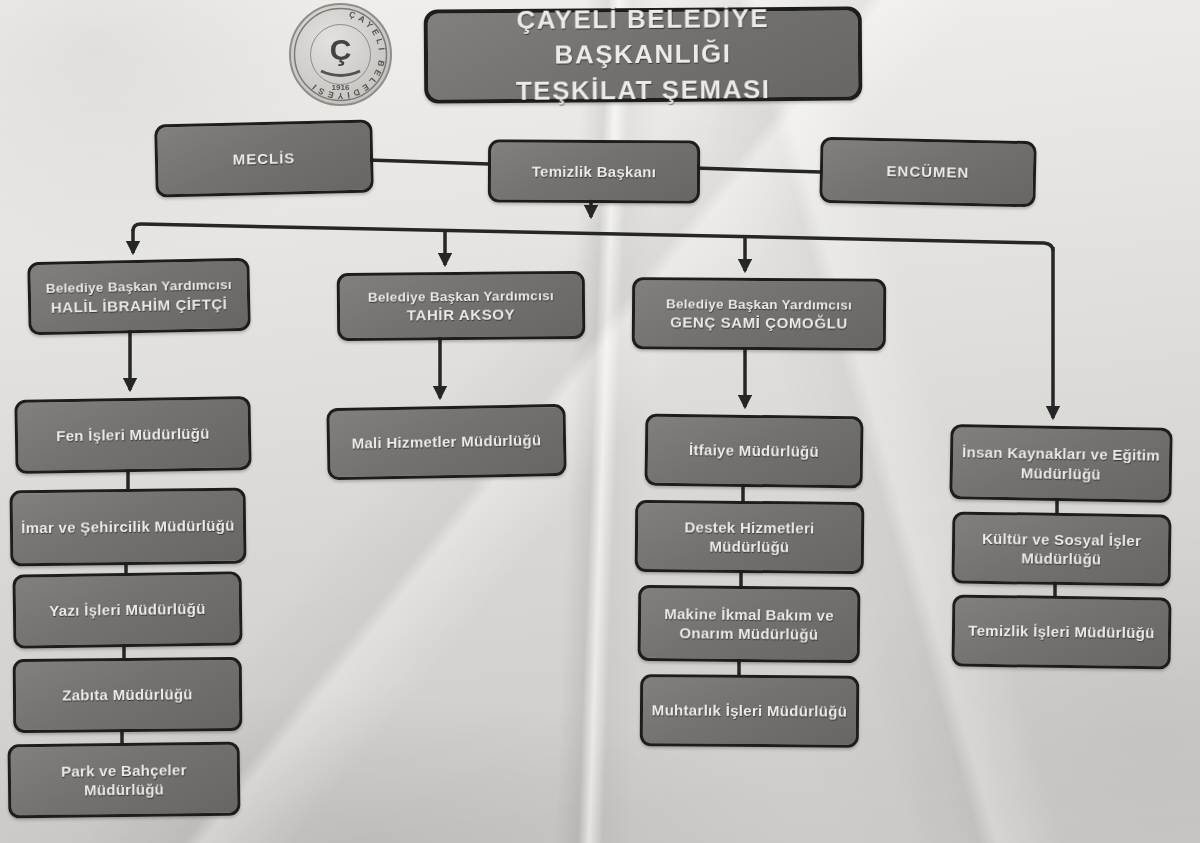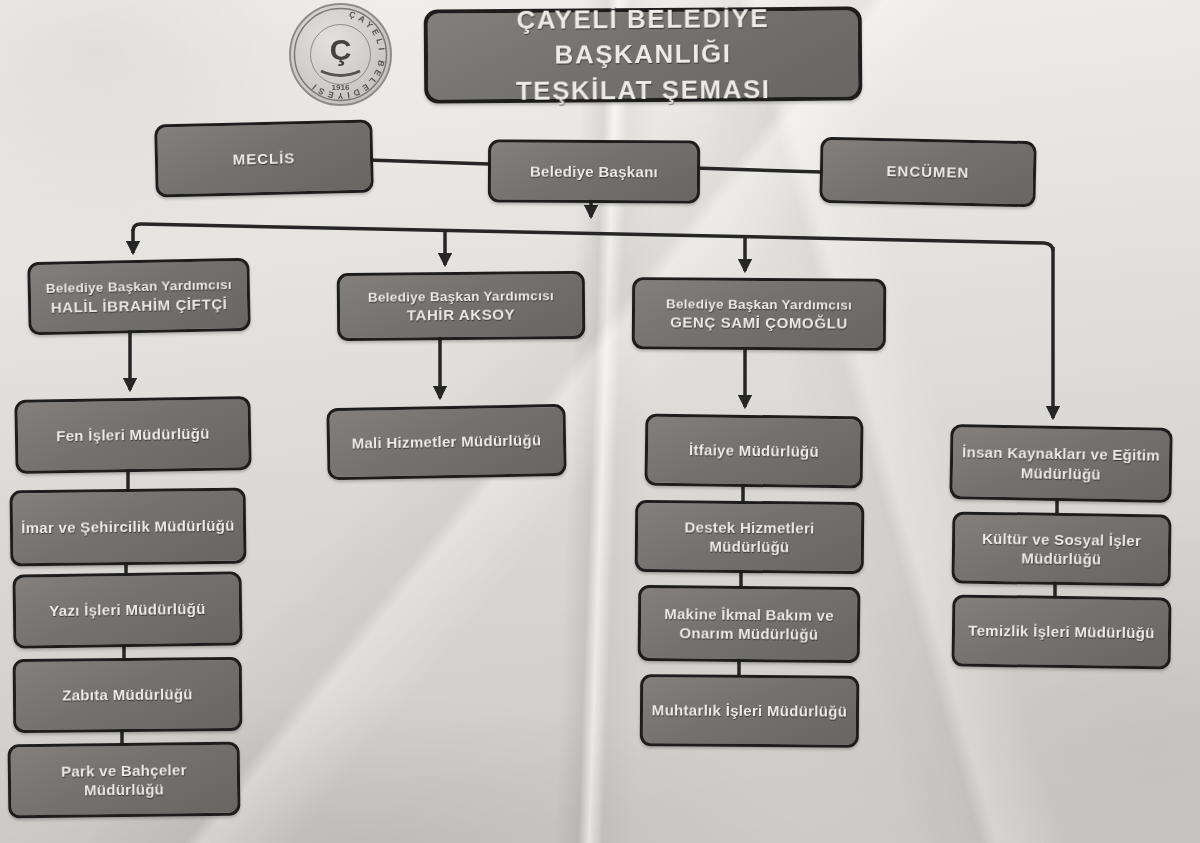--- a/index.html
+++ b/index.html
@@ -118,21 +118,21 @@
     <div class="lbl">
       <span>ÇAYELİ BELEDİYE BAŞKANLIĞI</span><br>
       <span>TEŞKİLAT ŞEMASI</span>
     </div>
   </div>
 
   <div class="box" style="left:155px;top:122px;width:212px;height:67px;transform:rotate(-1.3deg);">
     <div class="lbl toprow">MECLİS</div>
   </div>
   <div class="box" style="left:488px;top:140px;width:206px;height:57px;transform:rotate(0.3deg);">
-    <div class="lbl toprow" style="letter-spacing:.3px;">Belediye Başkanı</div>
+    <div class="lbl toprow" style="letter-spacing:.3px;">Temizlik Başkanı</div>
   </div>
   <div class="box" style="left:820px;top:139px;width:210px;height:60px;transform:rotate(1.2deg);">
     <div class="lbl toprow">ENCÜMEN</div>
   </div>
 
   <div class="box dep" style="left:28px;top:260px;width:216px;height:67px;transform:rotate(-1.2deg);">
     <div class="lbl">
       <span class="t1">Belediye Başkan Yardımcısı</span>
       <span class="t2">HALİL İBRAHİM ÇİFTÇİ</span>
     </div>

